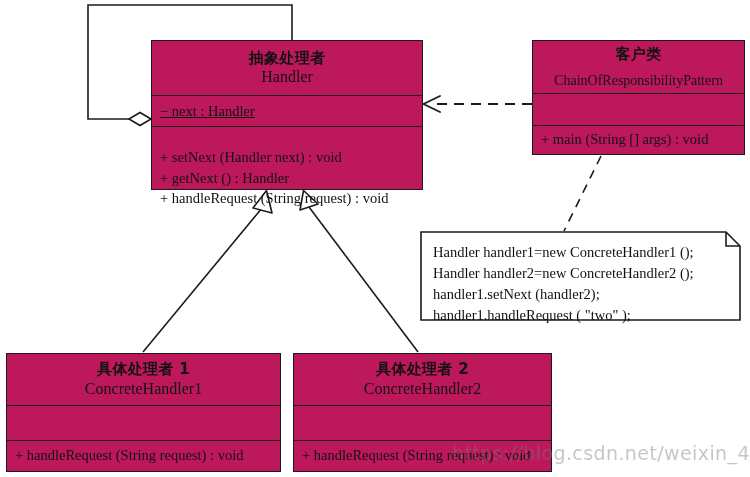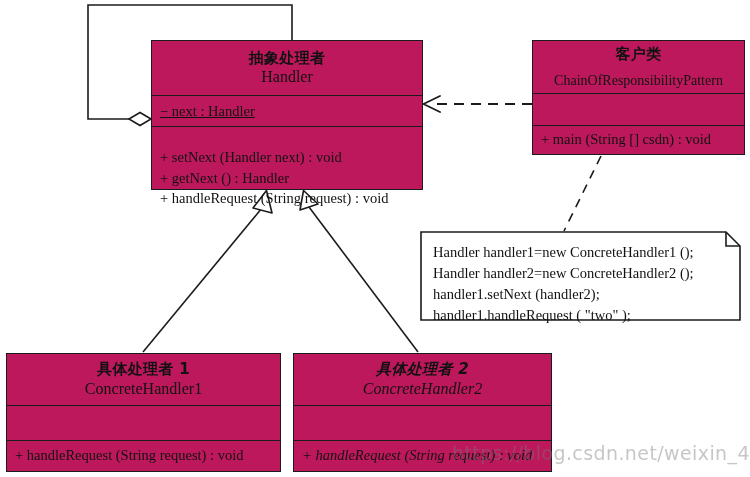--- a/index.html
+++ b/index.html
@@ -138,36 +138,36 @@
     </div>
   </div>
 
   <div class="uml-class" style="left:532px; top:40px; width:213px; height:115px;">
     <div class="compartment" style="height:53px;gap:9px;">
       <div class="cls-name-cn">客户类</div>
       <div class="cls-name-en" style="font-size:14px;">ChainOfResponsibilityPattern</div>
     </div>
     <div class="compartment div-top" style="height:32px;"></div>
     <div class="compartment div-top" style="height:30px;">
-      <div class="member">+ main (String [] csdn) : void</div>
+      <div class="member">+ main (String [] args) : void</div>
     </div>
   </div>
 
   <div class="uml-class" style="left:6px; top:353px; width:275px; height:119px;">
     <div class="compartment" style="height:52px;">
       <div class="cls-name-cn">具体处理者 1</div>
       <div class="cls-name-en">ConcreteHandler1</div>
     </div>
     <div class="compartment div-top" style="height:35px;"></div>
     <div class="compartment div-top" style="height:32px;">
       <div class="member">+ handleRequest (String request) : void</div>
     </div>
   </div>
 
-  <div class="uml-class" style="left:293px; top:353px; width:259px; height:119px;font-style:italic;">
+  <div class="uml-class" style="left:293px; top:353px; width:259px; height:119px;">
     <div class="compartment" style="height:52px;">
       <div class="cls-name-cn">具体处理者 2</div>
       <div class="cls-name-en">ConcreteHandler2</div>
     </div>
     <div class="compartment div-top" style="height:35px;"></div>
     <div class="compartment div-top" style="height:32px;">
       <div class="member">+ handleRequest (String request) : void</div>
     </div>
   </div>
 

